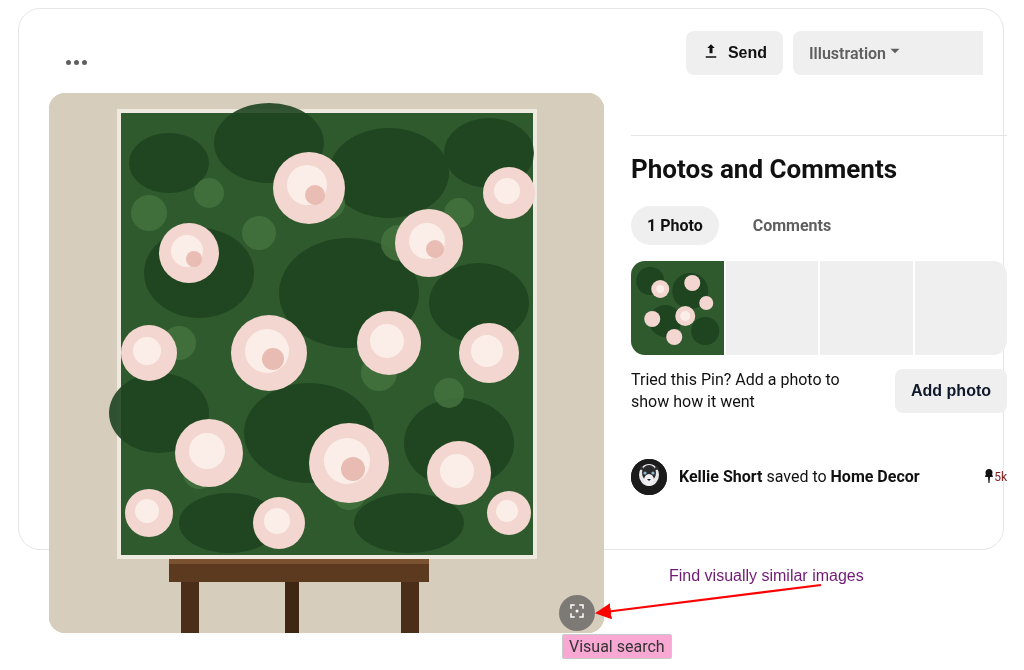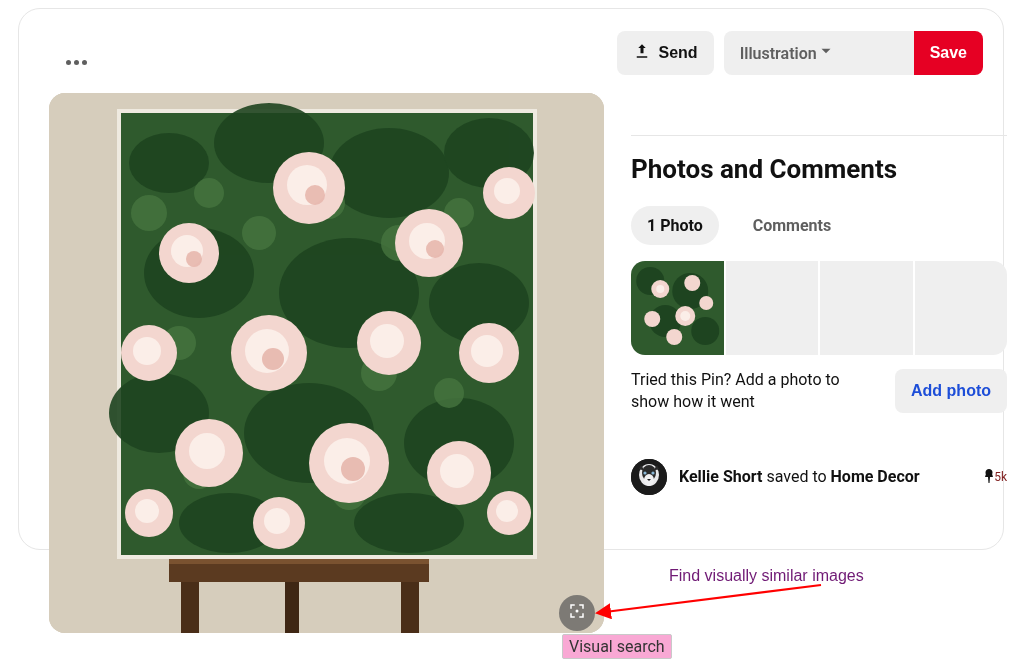--- a/index.html
+++ b/index.html
@@ -209,21 +209,21 @@
     gap: 24px;
     margin-bottom: 46px;
   }
   .prompt-text {
     font-size: 16px;
     line-height: 1.35;
     color: #111;
   }
   .btn-addphoto {
     background: #efefef;
-    color: #1d4ed8;
+    color: #0f172a;
     font-weight: 700;
     border-radius: 8px;
     white-space: nowrap;
   }
 
   .saver-row {
     display: flex;
     align-items: center;
     gap: 12px;
     font-size: 16px;
@@ -275,23 +275,20 @@
       <span>Send</span>
     </button>
     <div class="btn board-select">
       <span>Illustration</span>
       <span>
         <svg class="chev" viewBox="0 0 24 24">
             <path d="M6 9l6 6 6-6z"></path>
           </svg>
       </span>
     </div>
-    <button class="btn btn-save">
-      <span>Save</span>
-    </button>
   </div>
 
   <div class="pin-image">
     <svg viewBox="0 0 555 540" preserveAspectRatio="xMidYMid slice">
 
       <rect width="555" height="540" fill="#d9d0c0"></rect>
       <rect width="555" height="540" fill="#d3cab8" opacity="0.5"></rect>
 
       <g>
         <rect x="120" y="465" width="260" height="24" fill="#5b3a20"></rect>

